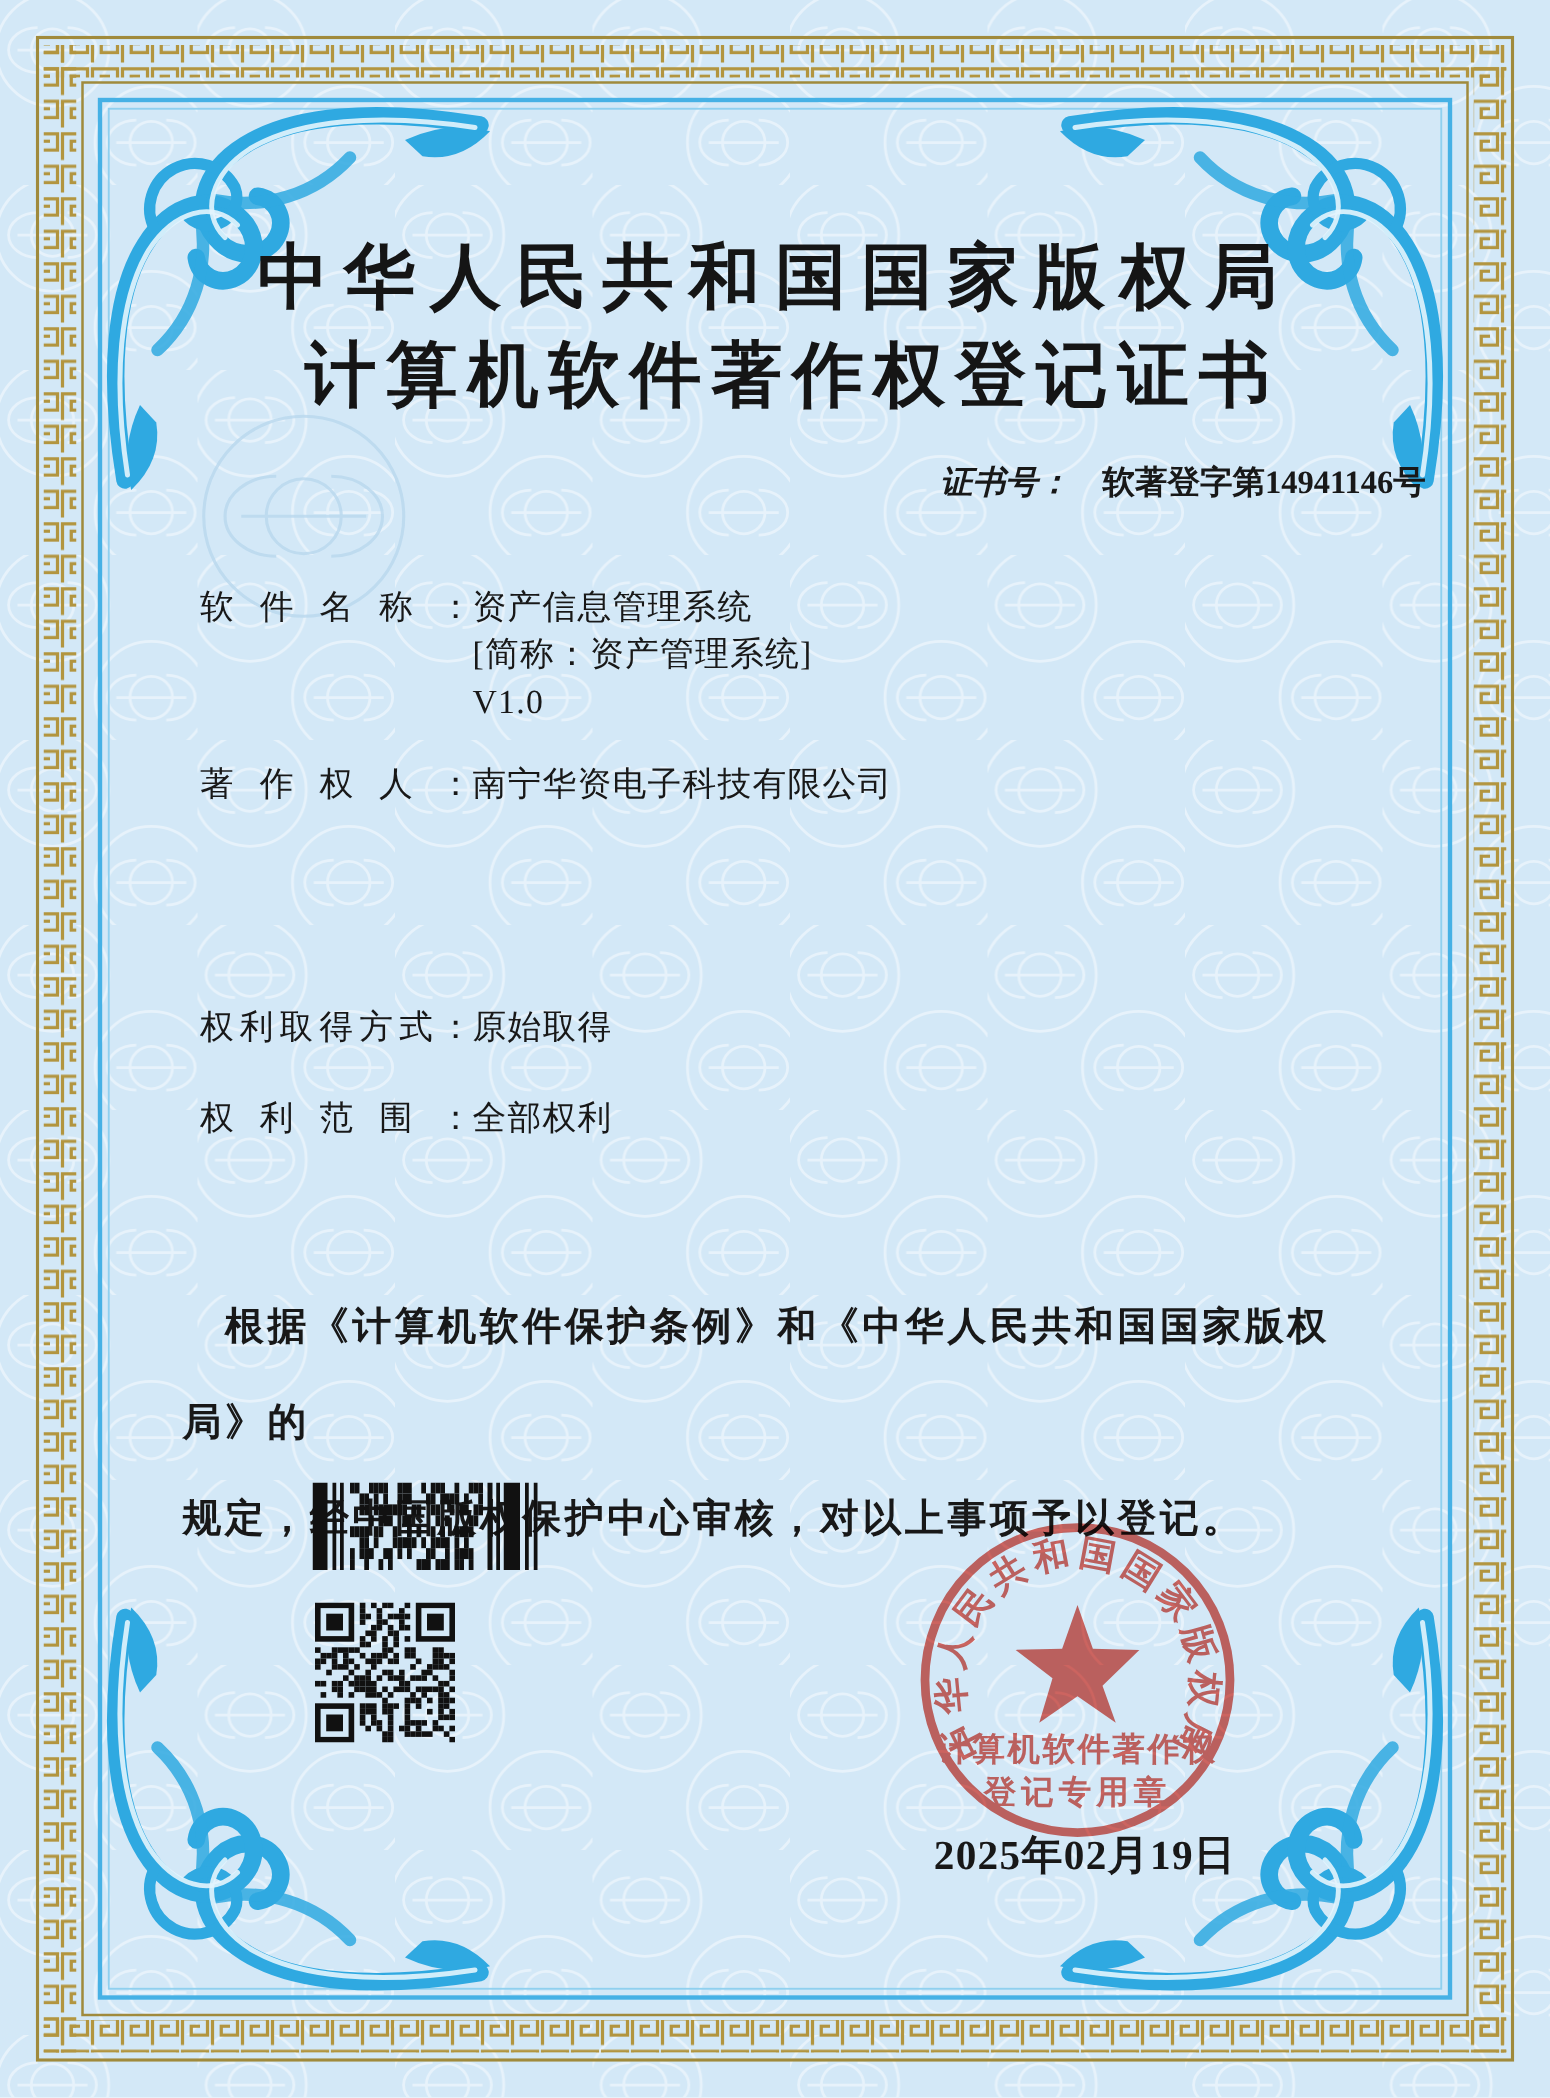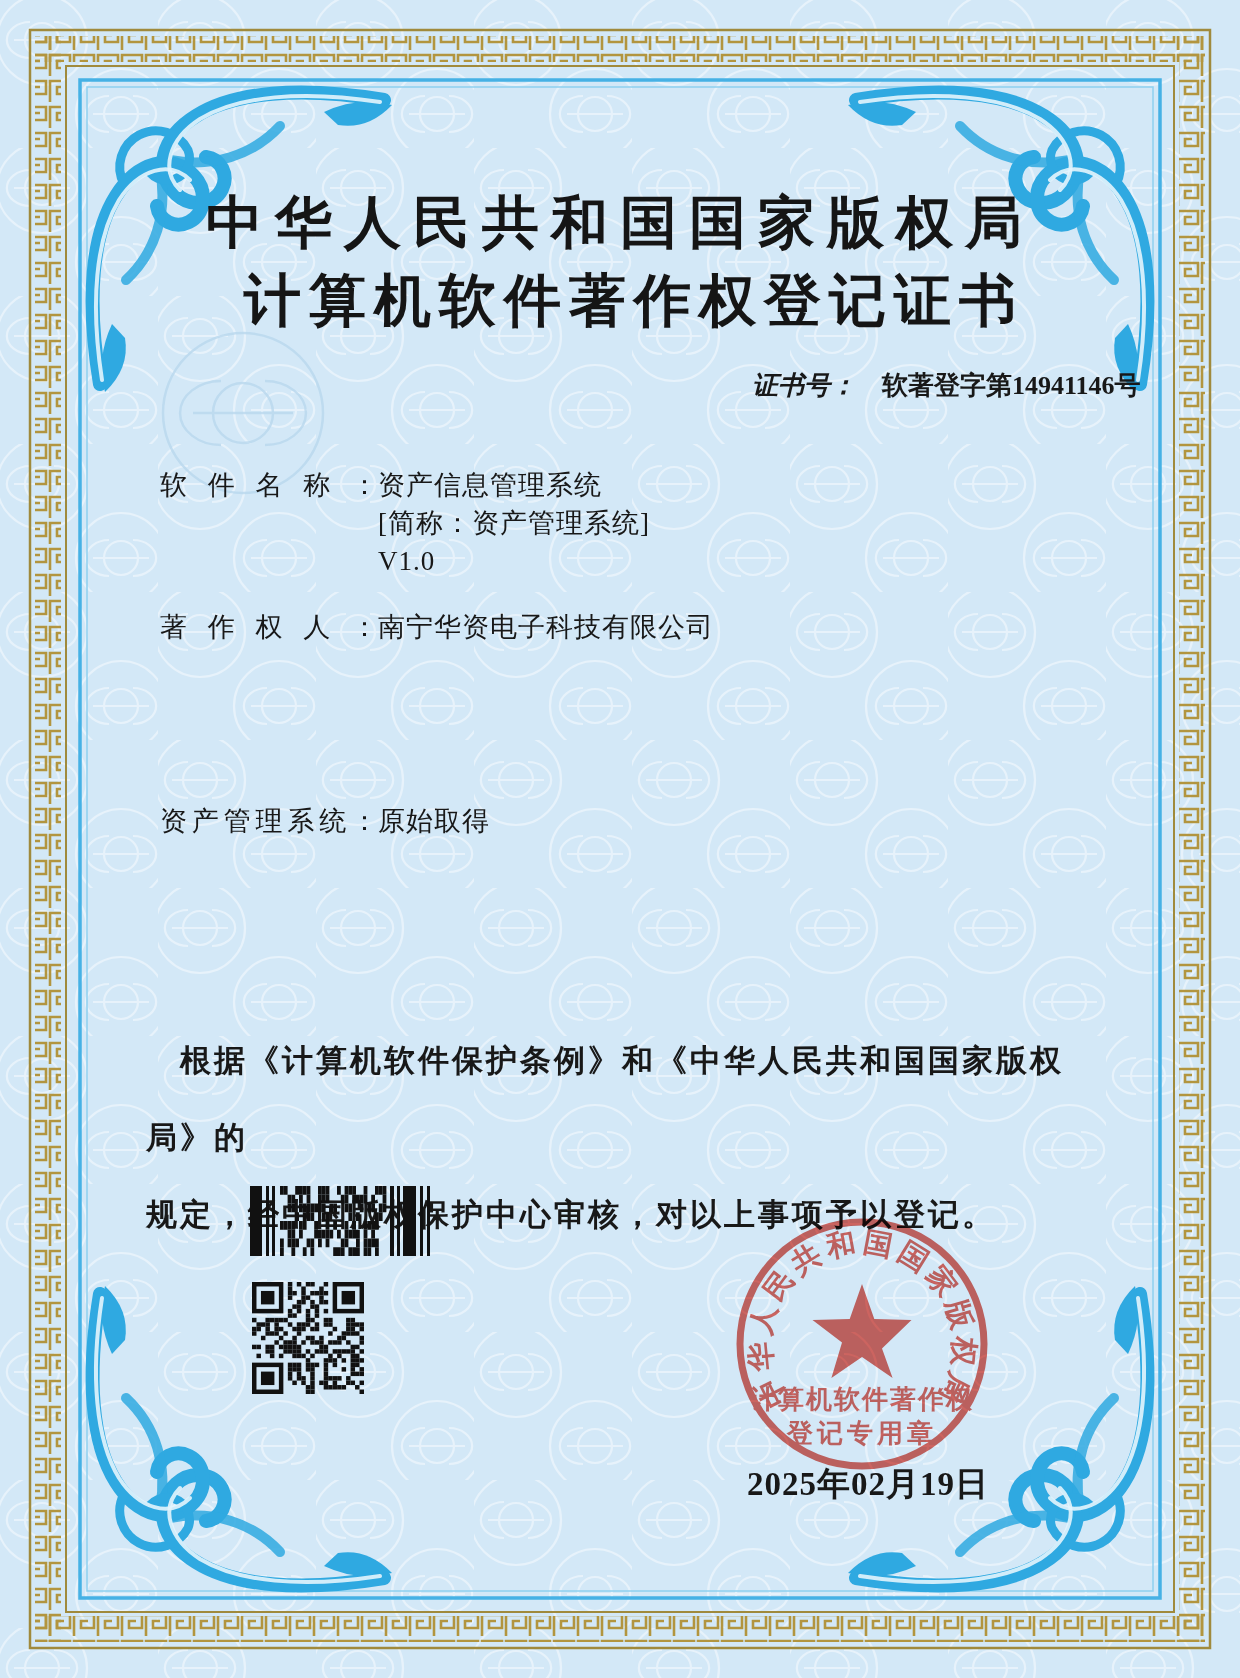--- a/index.html
+++ b/index.html
@@ -101,21 +101,24 @@
   <div class="layer row" style="top:508px">
     <span class="lab"></span><span class="val">[简称：资产管理系统]</span>
   </div>
   <div class="layer row" style="top:546px">
     <span class="lab"></span><span class="val">V1.0</span>
   </div>
   <div class="layer row" style="top:612px">
     <span class="lab">著作权人：</span><span class="val">南宁华资电子科技有限公司</span>
   </div>
   <div class="layer row" style="top:806px">
-    <span class="lab">资产管理系统：</span><span class="val">原始取得</span>
+    <span class="lab">权利取得方式：</span><span class="val">原始取得</span>
+  </div>
+  <div class="layer row" style="top:879px">
+    <span class="lab">权利范围：</span><span class="val">全部权利</span>
   </div>
 
   <div class="layer stmt">
     <div class="l1">根据《计算机软件保护条例》和《中华人民共和国国家版权局》的</div>
     <div class="l2">规定，经中国版权保护中心审核，对以上事项予以登记。</div>
   </div>
 
   <svg class="layer codes" id="barcode" style="left:250px;top:1186px" width="186" height="70">
       <rect x="0" y="0" width="12" height="70" fill="#111"></rect>
       <rect x="16" y="0" width="3" height="70" fill="#111"></rect>

